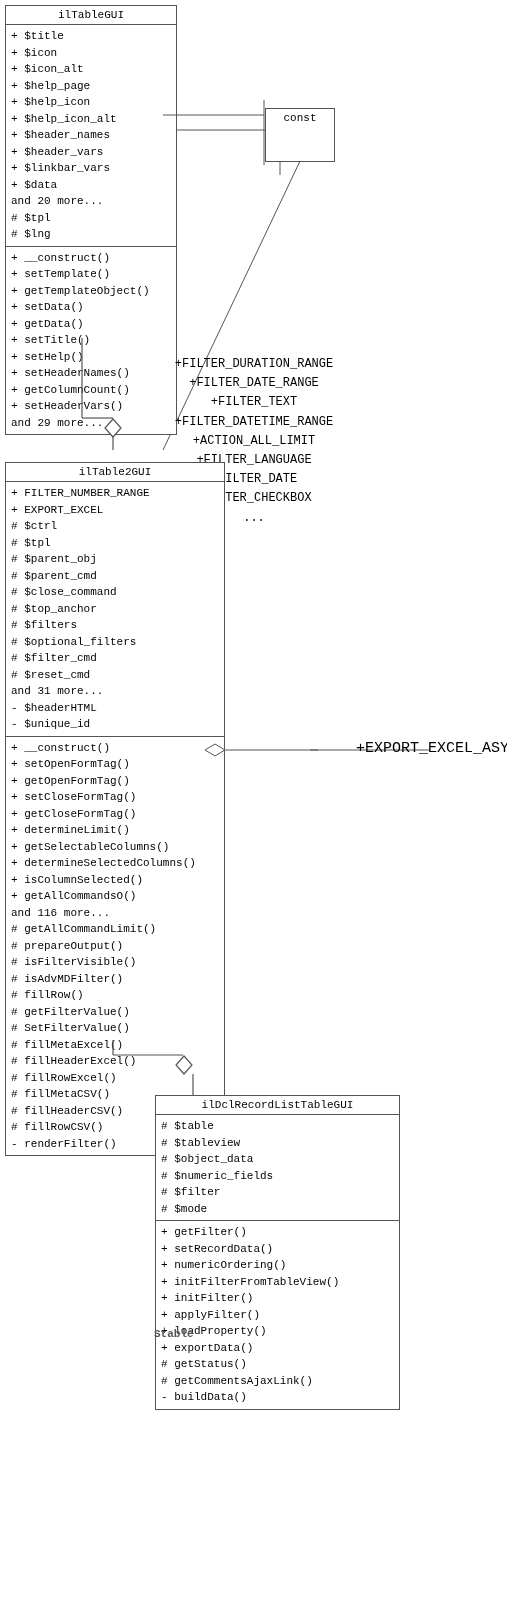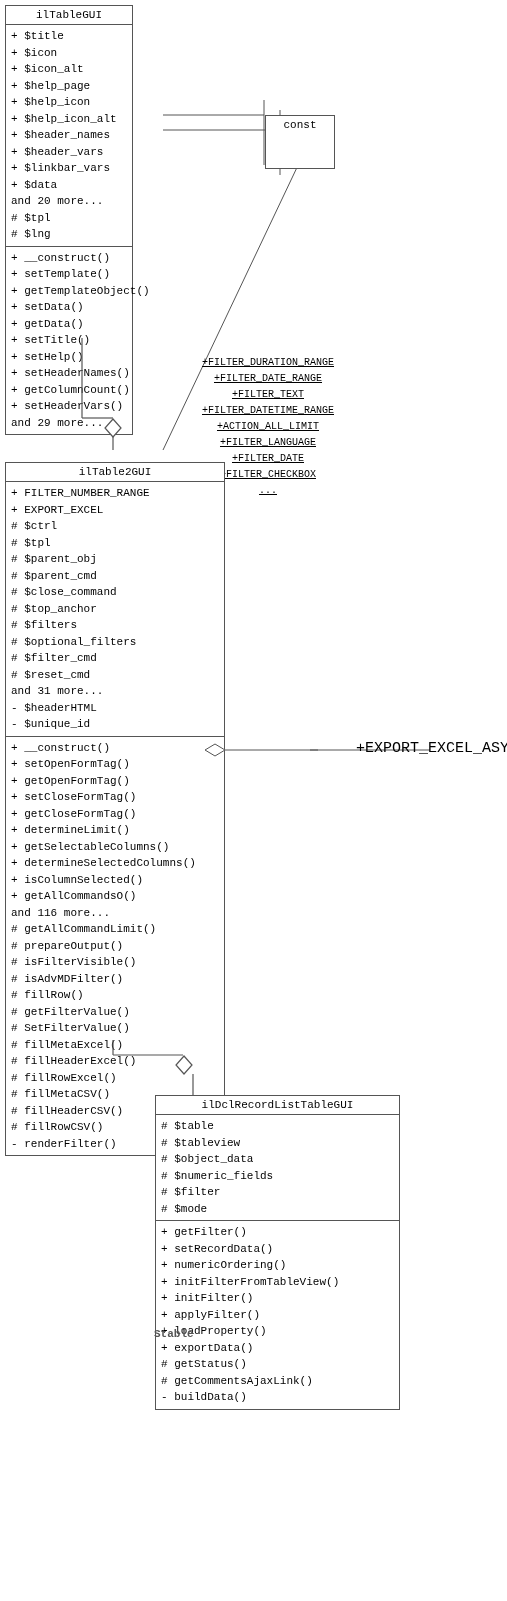--- a/index.html
+++ b/index.html
@@ -77,21 +77,21 @@
 
     <line x1="193" y1="1070" x2="193" y2="1050" stroke="#555" stroke-width="1"></line>
     <line x1="193" y1="1050" x2="112" y2="1050" stroke="#555" stroke-width="1"></line>
     <line x1="112" y1="1050" x2="112" y2="1040" stroke="#555" stroke-width="1"></line>
 
     <polygon points="112,1015 102,1030 112,1040 122,1030" fill="white" stroke="#555" stroke-width="1"></polygon>
 
     <line x1="310" y1="750" x2="430" y2="750" stroke="#555" stroke-width="1"></line>
   </svg>
 
-  <div class="uml-box" style="left: 5px; top: 5px; width: 128px;">
+  <div class="uml-box" style="left: 5px; top: 5px; width: 172px;">
     <div class="box-title">ilTableGUI</div>
     <div class="box-section">
       <div>+ $title</div>
       <div>+ $icon</div>
       <div>+ $icon_alt</div>
       <div>+ $help_page</div>
       <div>+ $help_icon</div>
       <div>+ $help_icon_alt</div>
       <div>+ $header_names</div>
       <div>+ $header_vars</div>
@@ -109,26 +109,26 @@
       <div>+ getData()</div>
       <div>+ setTitle()</div>
       <div>+ setHelp()</div>
       <div>+ setHeaderNames()</div>
       <div>+ getColumnCount()</div>
       <div>+ setHeaderVars()</div>
       <div>and 29 more...</div>
     </div>
   </div>
 
-  <div style="position:absolute; left:265px; top:115px; border:1px solid #555; background:#fff; width:70px; padding:3px 5px; text-align:center;">
+  <div style="position:absolute; left:265px; top:108px; border:1px solid #555; background:#fff; width:70px; padding:3px 5px; text-align:center;">
     <div>const</div>
     <div style="margin-top:4px; height:30px;"></div>
   </div>
 
-  <div style="position:absolute; left:158px; top:355px; width:220px; text-align:center; font-size:10px; line-height:1.6;text-decoration:underline;">
+  <div style="position:absolute; left:144px; top:355px; width:220px; text-align:center; font-size:12px; line-height:1.6;">
     <div>+FILTER_DURATION_RANGE</div>
     <div>+FILTER_DATE_RANGE</div>
     <div>+FILTER_TEXT</div>
     <div>+FILTER_DATETIME_RANGE</div>
     <div>+ACTION_ALL_LIMIT</div>
     <div>+FILTER_LANGUAGE</div>
     <div>+FILTER_DATE</div>
     <div>+FILTER_CHECKBOX</div>
     <div>...</div>
   </div>

